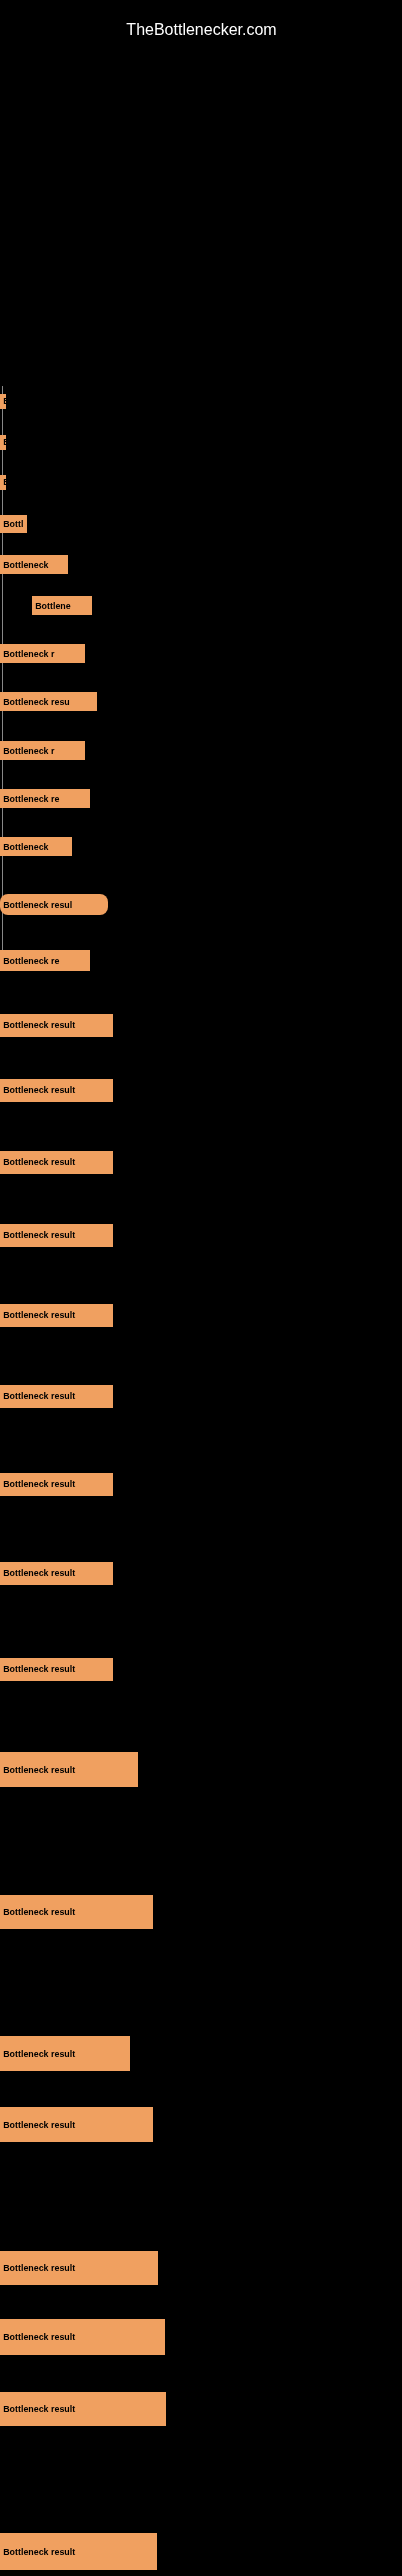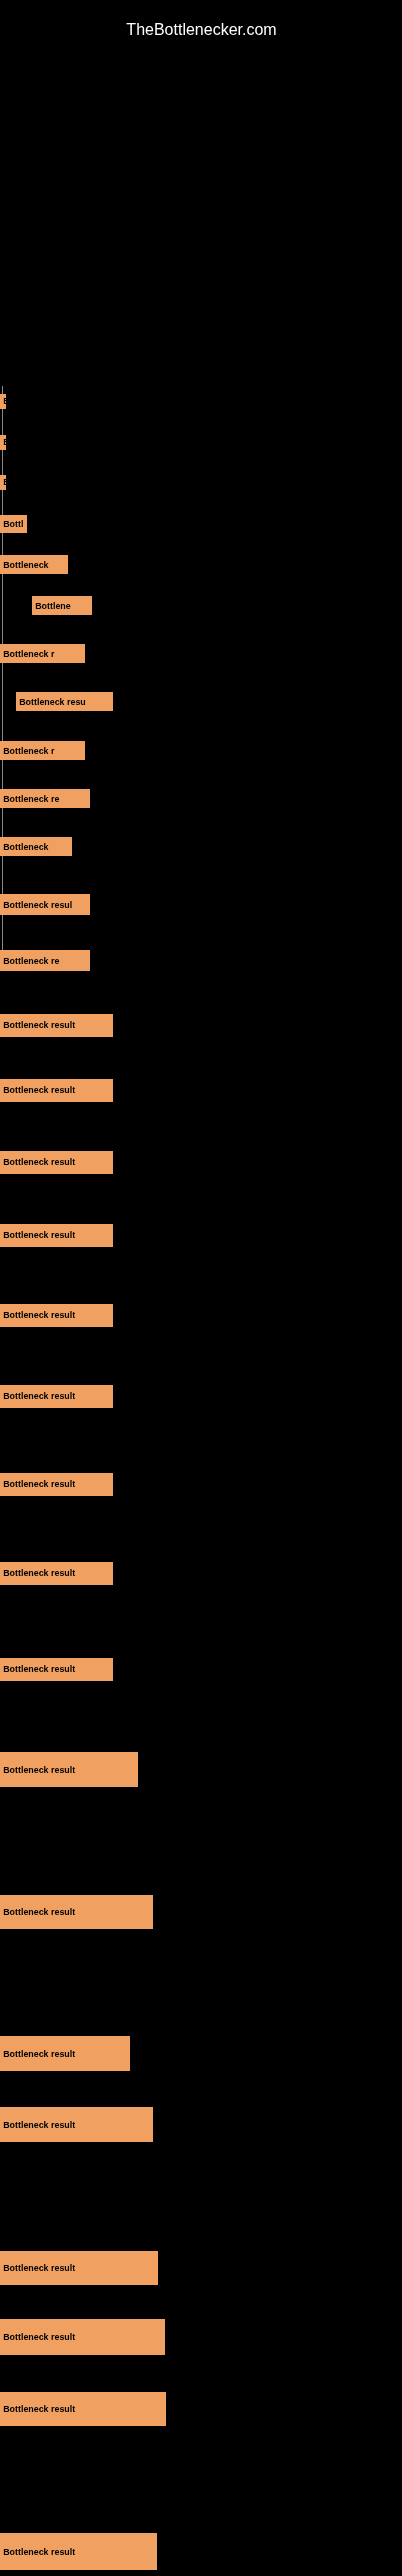--- a/index.html
+++ b/index.html
@@ -66,34 +66,34 @@
     </div>
     <div class="bar-container" style="top: 555px; left: 0px;">
       <div class="bar" style="width: 68px; height: 19.3px;">Bottleneck</div>
     </div>
     <div class="bar-container" style="top: 596px; left: 0px; margin-left: 32px;">
       <div class="bar" style="width: 60px; height: 19.3px;">Bottlene</div>
     </div>
     <div class="bar-container" style="top: 644px; left: 0px;">
       <div class="bar" style="width: 85px; height: 19.3px;">Bottleneck r</div>
     </div>
-    <div class="bar-container" style="top: 692px; left: 0px; margin-left: 16px;">
+    <div class="bar-container" style="top: 692px; left: 0px;">
       <div class="bar" style="width: 97px; height: 19.3px;">Bottleneck resu</div>
     </div>
     <div class="bar-container" style="top: 741px; left: 0px;">
       <div class="bar" style="width: 85px; height: 19.3px;">Bottleneck r</div>
     </div>
     <div class="bar-container" style="top: 789px; left: 0px;">
       <div class="bar" style="width: 90px; height: 19.3px;">Bottleneck re</div>
     </div>
     <div class="bar-container" style="top: 837px; left: 0px;">
       <div class="bar" style="width: 72px; height: 19.3px;">Bottleneck</div>
     </div>
     <div class="bar-container" style="top: 894px; left: 0px;">
-      <div class="bar" style="width: 90px; height: 21px;">Bottleneck resul</div>
+      <div class="bar" style="width: 108px; height: 21px; border-radius: 8px;">Bottleneck resul</div>
     </div>
     <div class="bar-container" style="top: 950px; left: 0px;">
       <div class="bar" style="width: 90px; height: 21px;">Bottleneck re</div>
     </div>
     <div class="bar-container" style="top: 1014px; left: 0px;">
       <div class="bar" style="width: 113px; height: 22.5px;">Bottleneck result</div>
     </div>
     <div class="bar-container" style="top: 1079px; left: 0px;">
       <div class="bar" style="width: 113px; height: 22.5px;">Bottleneck result</div>
     </div>

